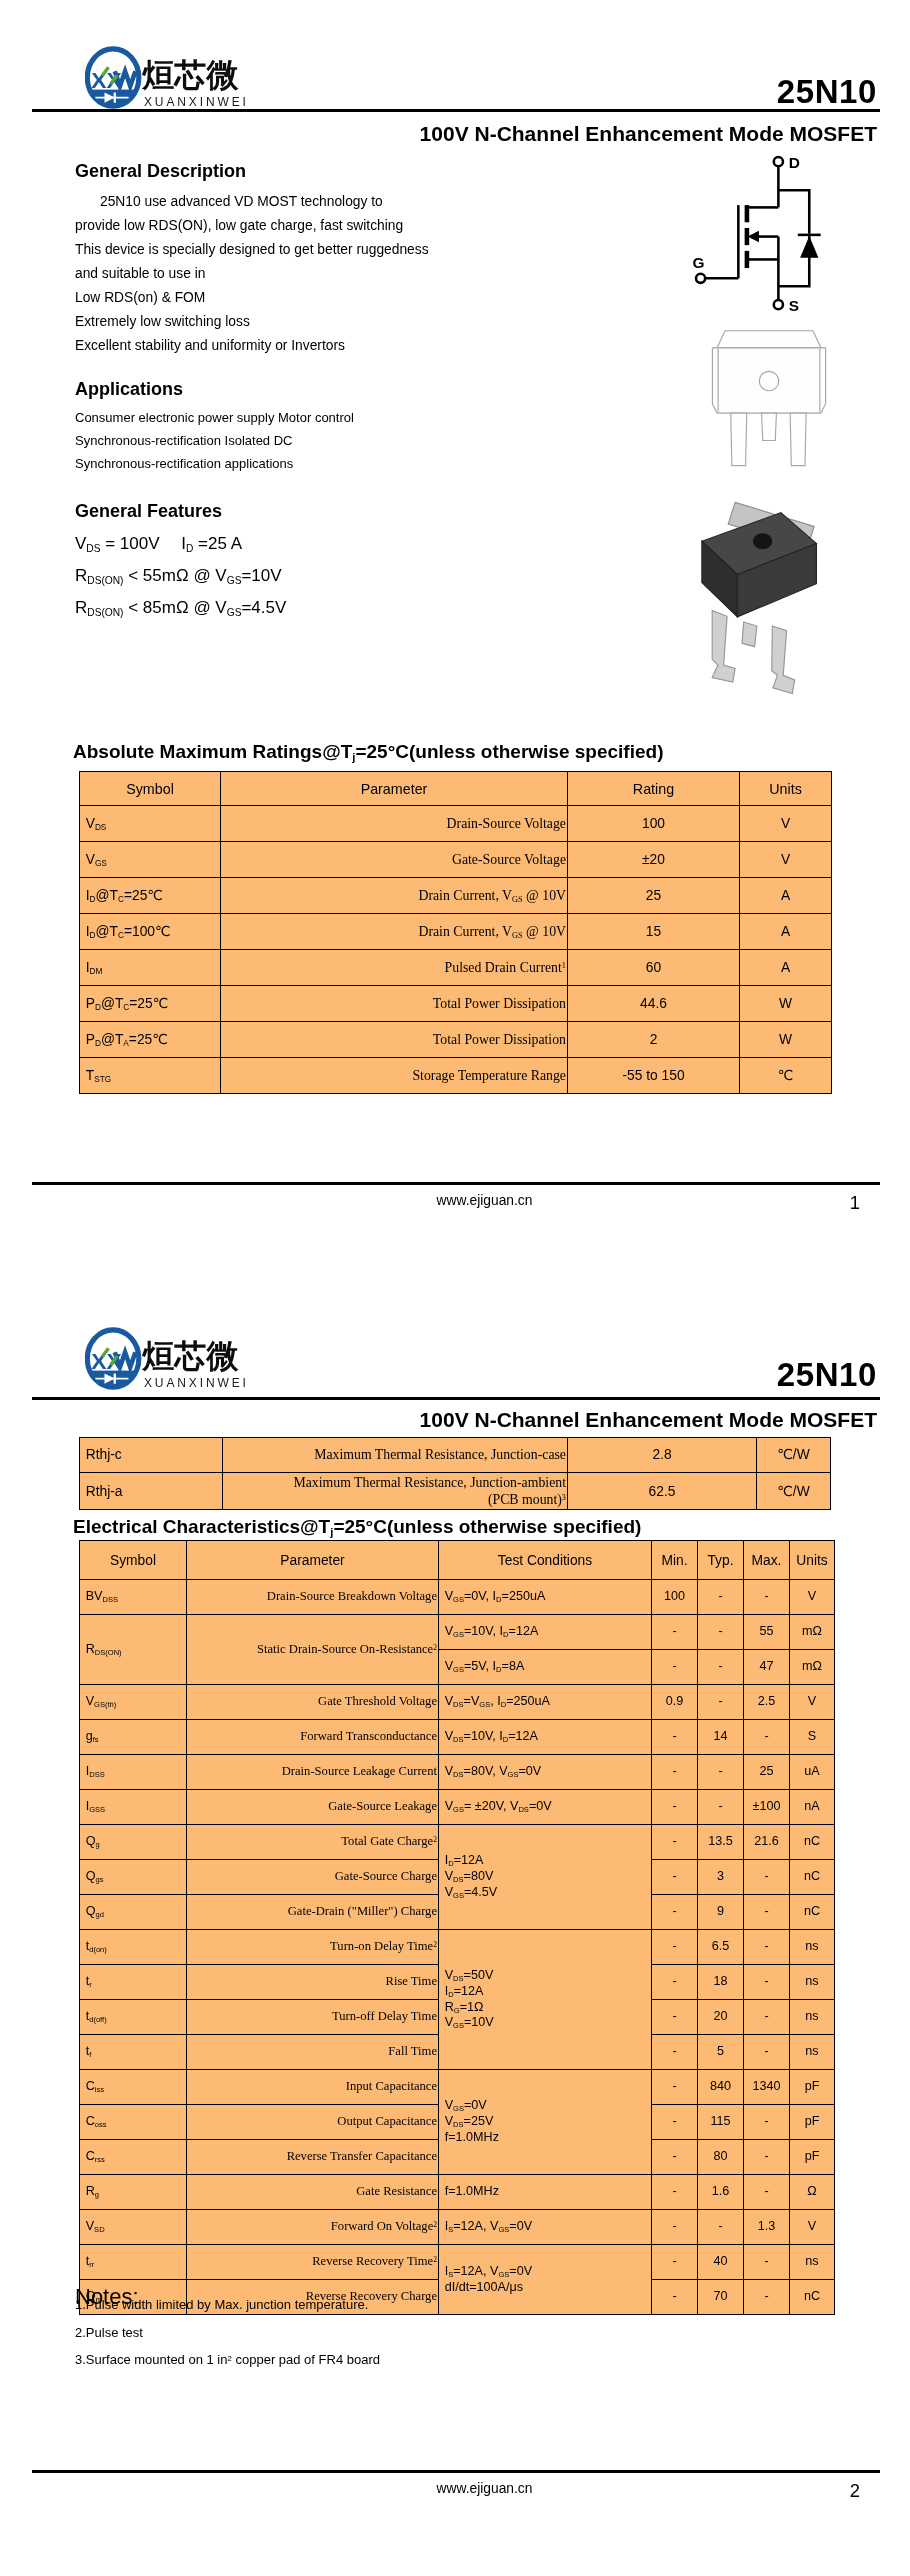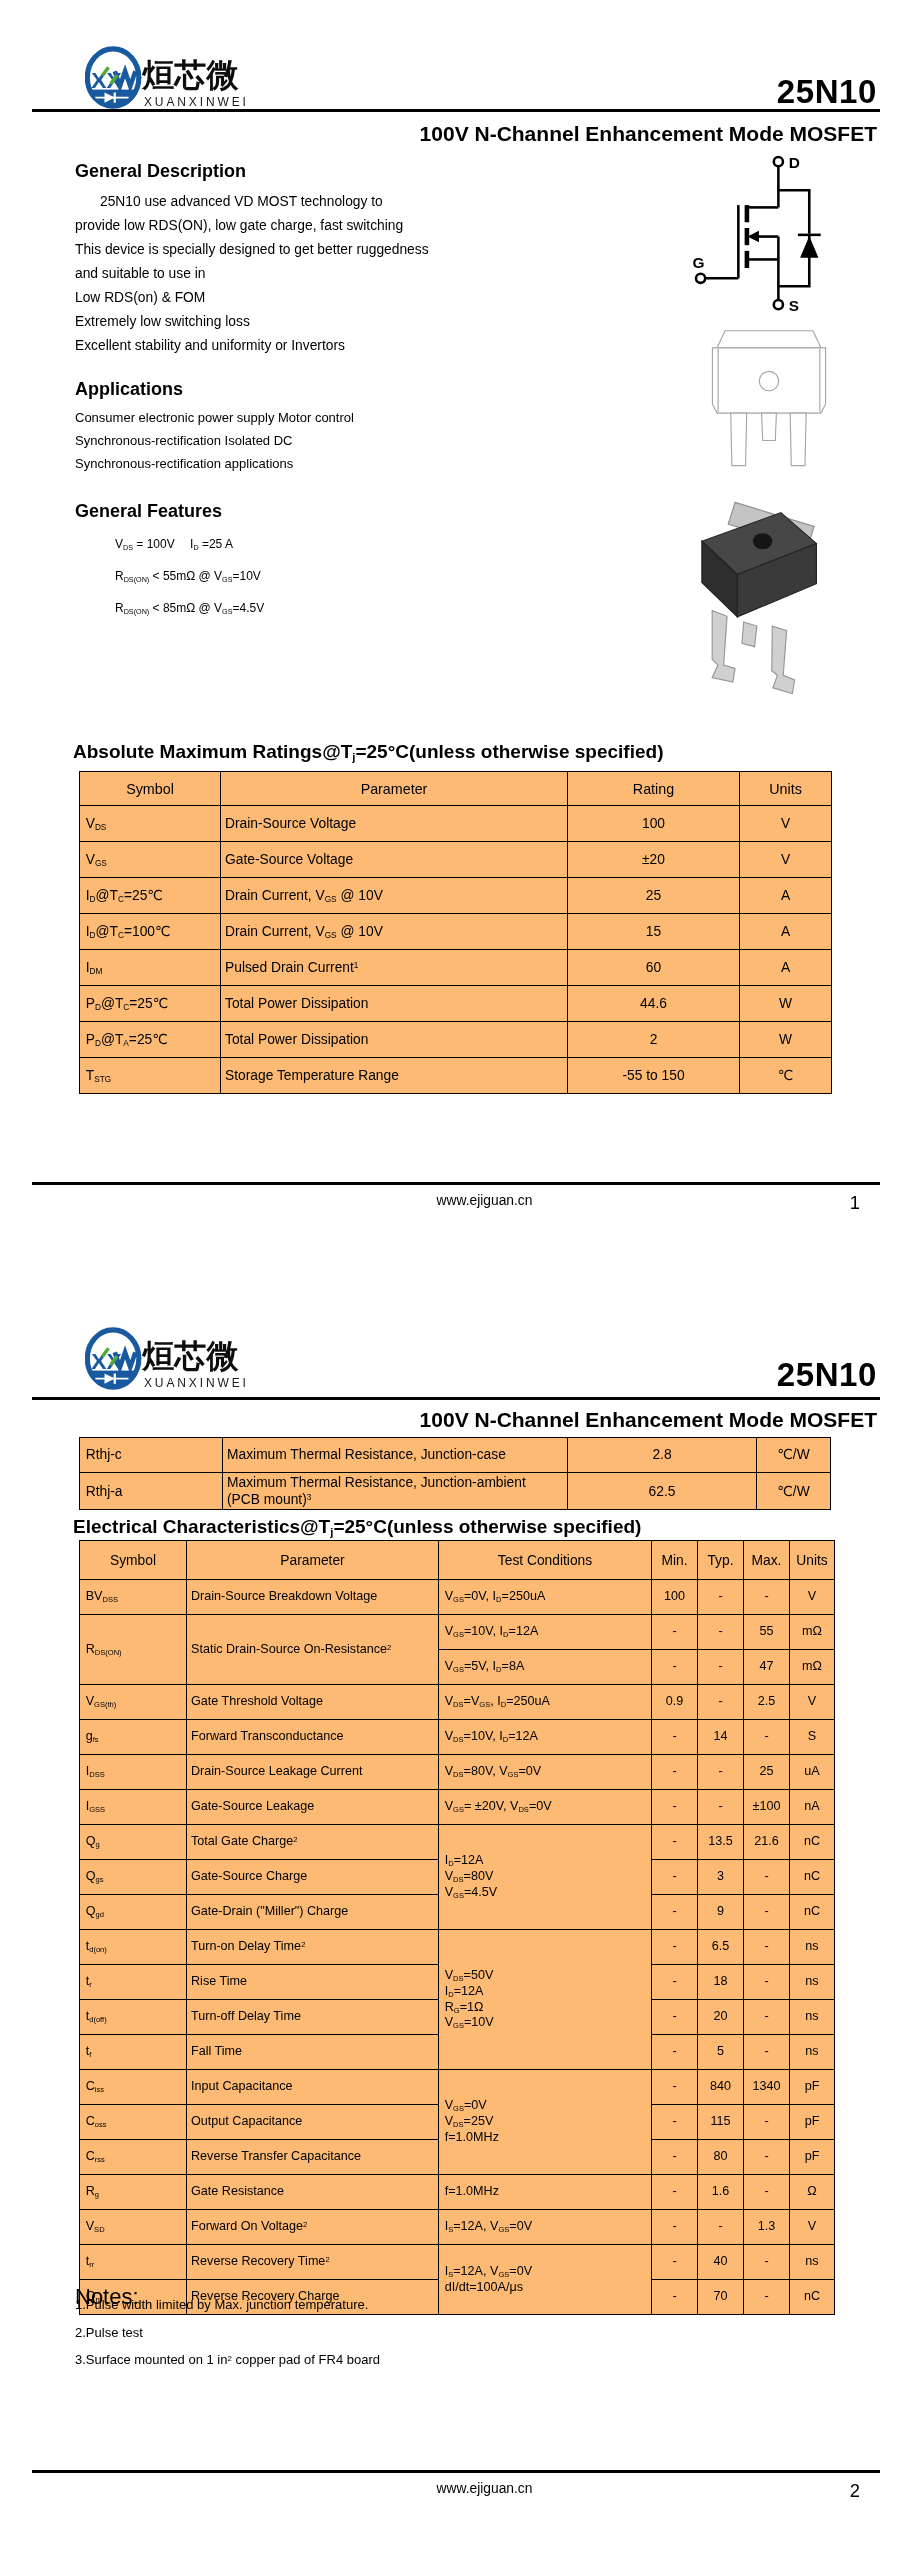--- a/index.html
+++ b/index.html
@@ -11,29 +11,29 @@
   .part-number{position:absolute;right:33px;font-size:33px;font-weight:bold;letter-spacing:0.6px;}
   .head-rule{position:absolute;left:32px;width:848px;height:3.4px;background:#000;}
   .subtitle{position:absolute;right:33px;font-size:21px;font-weight:bold;}
 
   
   .sec-title{position:absolute;left:75px;font-size:18px;font-weight:bold;}
   .text-block{position:absolute;left:75px;width:551px;font-size:13.8px;}
   .gd-lines div{line-height:24px;}
   .gd-lines .indent{padding-left:25px;}
   .app-lines div{line-height:23px;font-size:13px;}
-  .feat-lines div{line-height:32px;font-size:12px;margin-left:40px;}
+  .feat-lines div{line-height:32px;font-size:17px;}
 
   
   table{border-collapse:collapse;table-layout:fixed;background:#fdba74;}
   th,td{border:1.1px solid #000;font-weight:normal;overflow:hidden;}
   th{font-size:14.3px;text-align:center;}
   td{font-size:13.8px;line-height:1.25;}
   .c-sym{text-align:left;padding-left:5.7px;}
-  .c-par{text-align:left;padding-left:4px;}
+  .c-par{text-align:right;padding-left:4px;font-family:Liberation Serif, serif;}
   .c-cond{text-align:left;padding-left:5.7px;}
   .c-mid{text-align:center;}
   sub{font-size:60%;line-height:0;vertical-align:-0.28em;}
   sup{font-size:60%;line-height:0;vertical-align:0.45em;}
 
   #absmax-table{position:absolute;left:79px;top:771px;width:752px;}
   #absmax-table th{height:31px;}
   #absmax-table td{height:33px;margin-left:44px;}
 
   #thermal-table{position:absolute;left:79px;top:149px;width:752px;}

